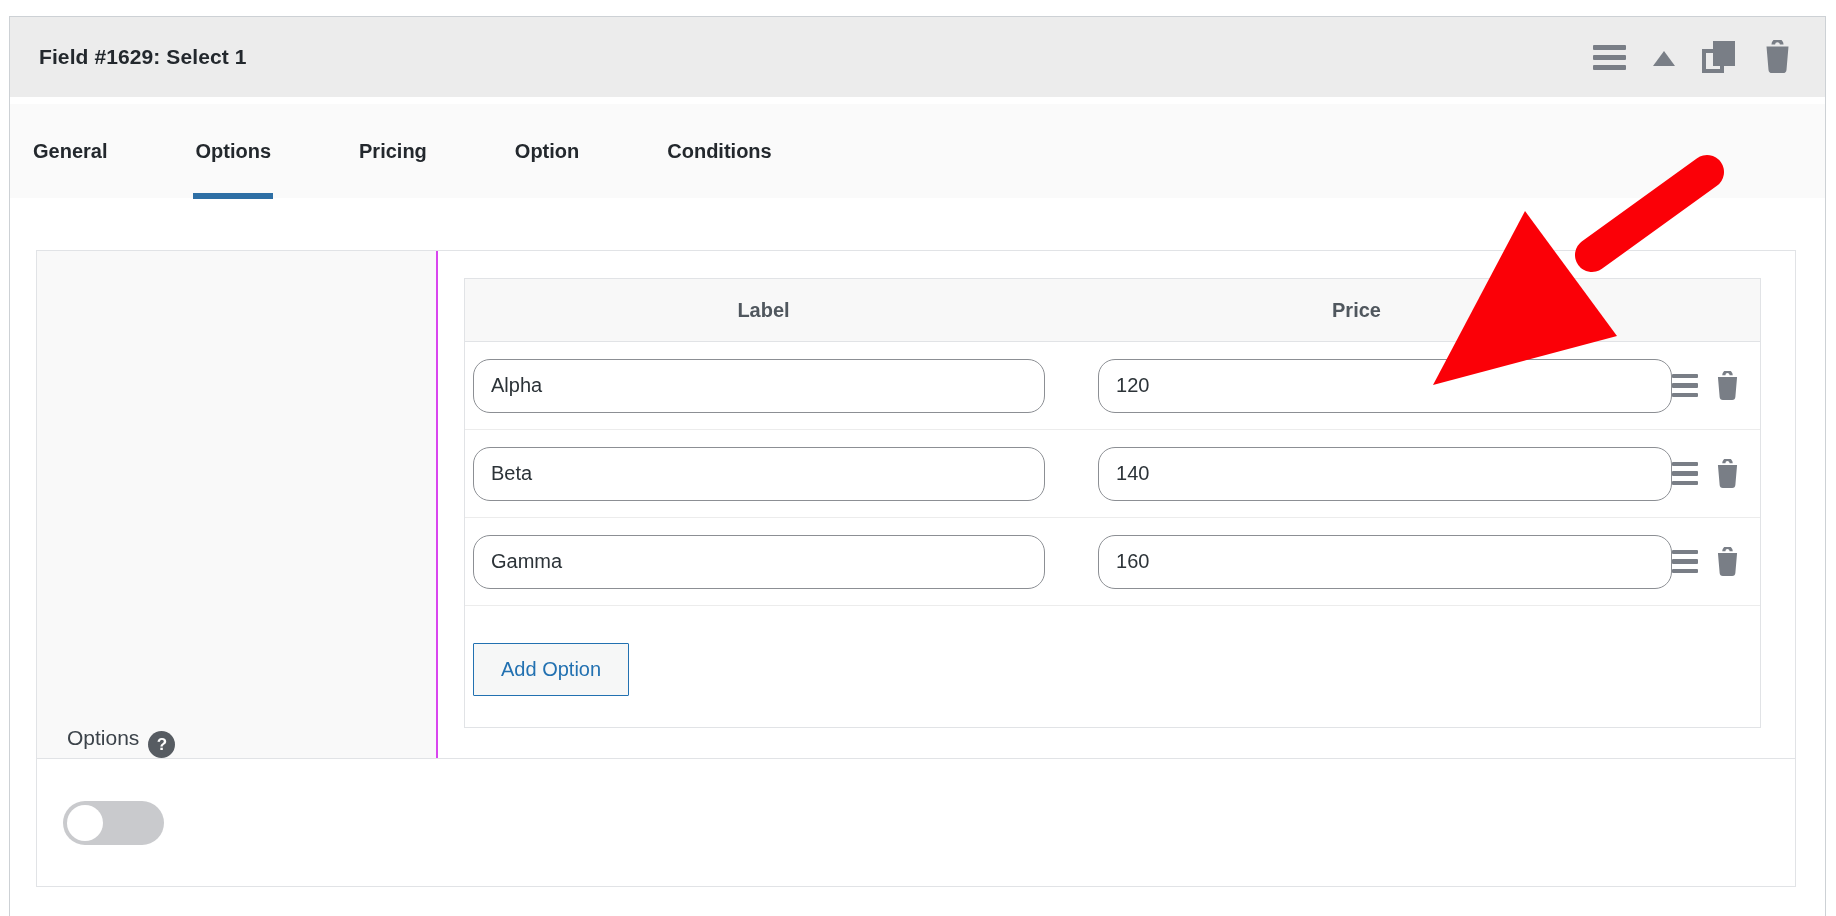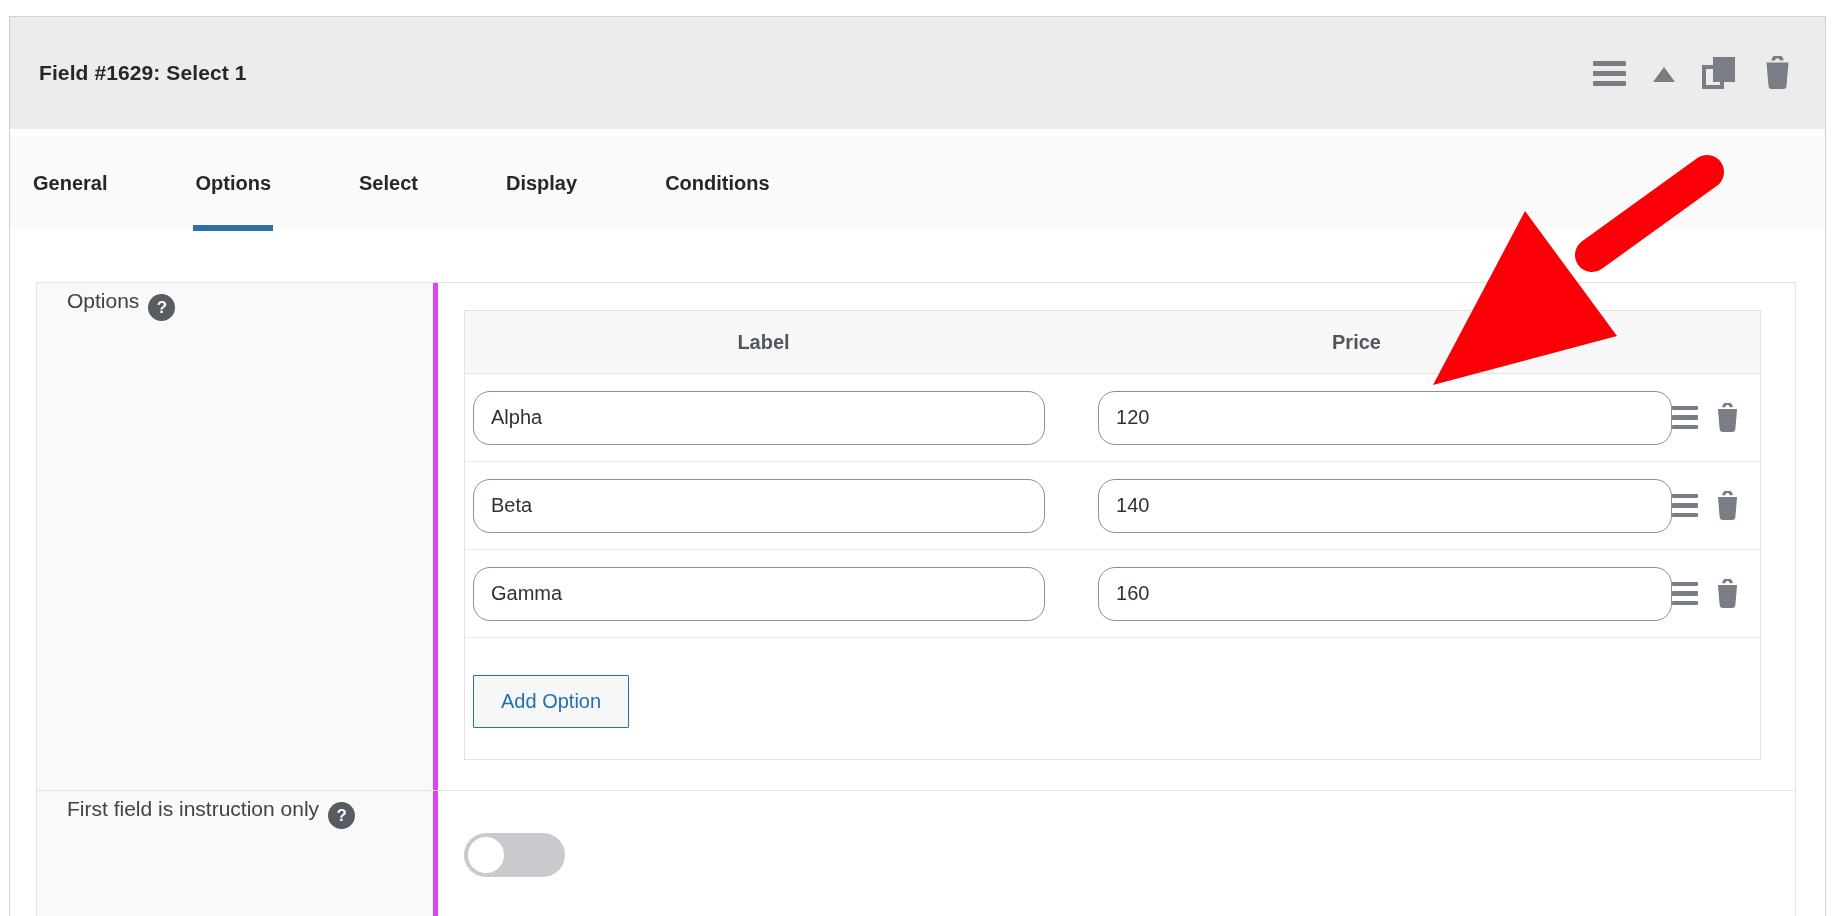--- a/index.html
+++ b/index.html
@@ -4,21 +4,21 @@
 <style>
   * { margin:0; padding:0; box-sizing:border-box; }
   html,body { background:#fff; }
   body { width:1836px; height:916px; position:relative; overflow:hidden;
          font-family:"Liberation Sans","DejaVu Sans",sans-serif; color:#23282d; }
 
   .panel { position:absolute; left:9px; top:16px; width:1817px; height:900px;
            background:#fff; border:1px solid #cdd1d5; border-bottom:none; }
 
   
-  .panel-header { height:112px; background:#ececec; display:flex; align-items:center;
+  .panel-header { height:80px; background:#ececec; display:flex; align-items:center;
                   padding:0 32px 0 29px; }
   .panel-title { font-size:21px; font-weight:700; color:#23282d; letter-spacing:.1px; }
   .header-icons { margin-left:auto; display:flex; align-items:center; gap:27px; }
   .icon-btn { display:flex; align-items:center; justify-content:center; cursor:pointer; }
 
   .hamburger { display:flex; flex-direction:column; gap:5px; }
   .hamburger i { display:block; width:33px; height:5px; background:#797e86; border-radius:1px; }
   .tri-up { width:0; height:0; border-left:11px solid transparent; border-right:11px solid transparent;
             border-bottom:15px solid #797e86; margin-top:2px; }
   .copy-ic { position:relative; width:33px; height:32px; }
@@ -34,22 +34,22 @@
   .tab { position:relative; display:flex; align-items:center; font-size:20px; font-weight:700;
          color:#23282d; cursor:pointer; margin-right:88px; }
   .tab.active::after { content:""; position:absolute; left:-2px; right:-2px; bottom:-1px;
                        height:6px; background:#2e6fa5; }
 
   
   .settings { margin:52px 29px 0 26px; border:1px solid #e1e3e6; }
   .srow { display:flex; }
   .srow.options-row { height:508px; border-bottom:1px solid #e1e3e6; }
   .srow.instruction-row { height:127px; }
-  .label-cell { width:401px; flex-shrink:0; background:#f9f9f9; border-right:5px solid #d946ef;
-                display:flex; align-items:flex-start; padding:0 30px; }
+  .label-cell { width:401px; flex-shrink:0; background:#f9f9f9; border-right:2px solid #d946ef;
+                display:flex; align-items:flex-end; padding:0 30px; }
   .label-text { font-size:21px; color:#3c434a; line-height:1.72; max-width:290px; }
   .help-icon { display:inline-flex; align-items:center; justify-content:center;
                width:27px; height:27px; border-radius:50%; background:#575c62; color:#fff;
                font-size:17px; font-weight:700; margin-left:9px; vertical-align:-5px; cursor:pointer; }
   .content-cell { flex:1; position:relative; background:#fff; }
 
   
   .options-box { position:absolute; left:26px; right:34px; top:27px; border:1px solid #e1e3e6; }
   .obox-header { height:63px; background:#f8f8f8; border-bottom:1px solid #e1e3e6;
                  display:flex; align-items:center; padding:0 8px; }
@@ -105,22 +105,22 @@
           <path d="M8 3.2 a3 3 0 0 1 6 0" fill="none" stroke="#797e86" stroke-width="2.6"></path>
           <path d="M3.2 4.6 h15.6 l-1.4 16.4 a2.6 2.6 0 0 1 -2.6 2.4 h-7.6 a2.6 2.6 0 0 1 -2.6 -2.4 Z" fill="#797e86"></path>
         </svg>
       </span>
     </div>
   </div>
 
   <div class="tab-strip">
     <div class="tab">General</div>
     <div class="tab active">Options</div>
-    <div class="tab">Select</div>
-    <div class="tab">Display</div>
+    <div class="tab">Pricing</div>
+    <div class="tab">Option</div>
     <div class="tab">Conditions</div>
   </div>
 
   <div class="settings">
 
     <div class="srow options-row">
       <div class="label-cell">
         <span class="label-text">
           <span>Options</span><span class="help-icon">?</span>
         </span>
@@ -183,25 +183,20 @@
 
           <div class="obox-footer">
             <button class="add-btn">Add Option</button>
           </div>
 
         </div>
       </div>
     </div>
 
     <div class="srow instruction-row">
-      <div class="label-cell">
-        <span class="label-text">
-          <span>First field is instruction only</span><span class="help-icon">?</span>
-        </span>
-      </div>
       <div class="content-cell">
         <div class="toggle">
           <span class="knob"></span>
         </div>
       </div>
     </div>
 
   </div>
 </div>
 

